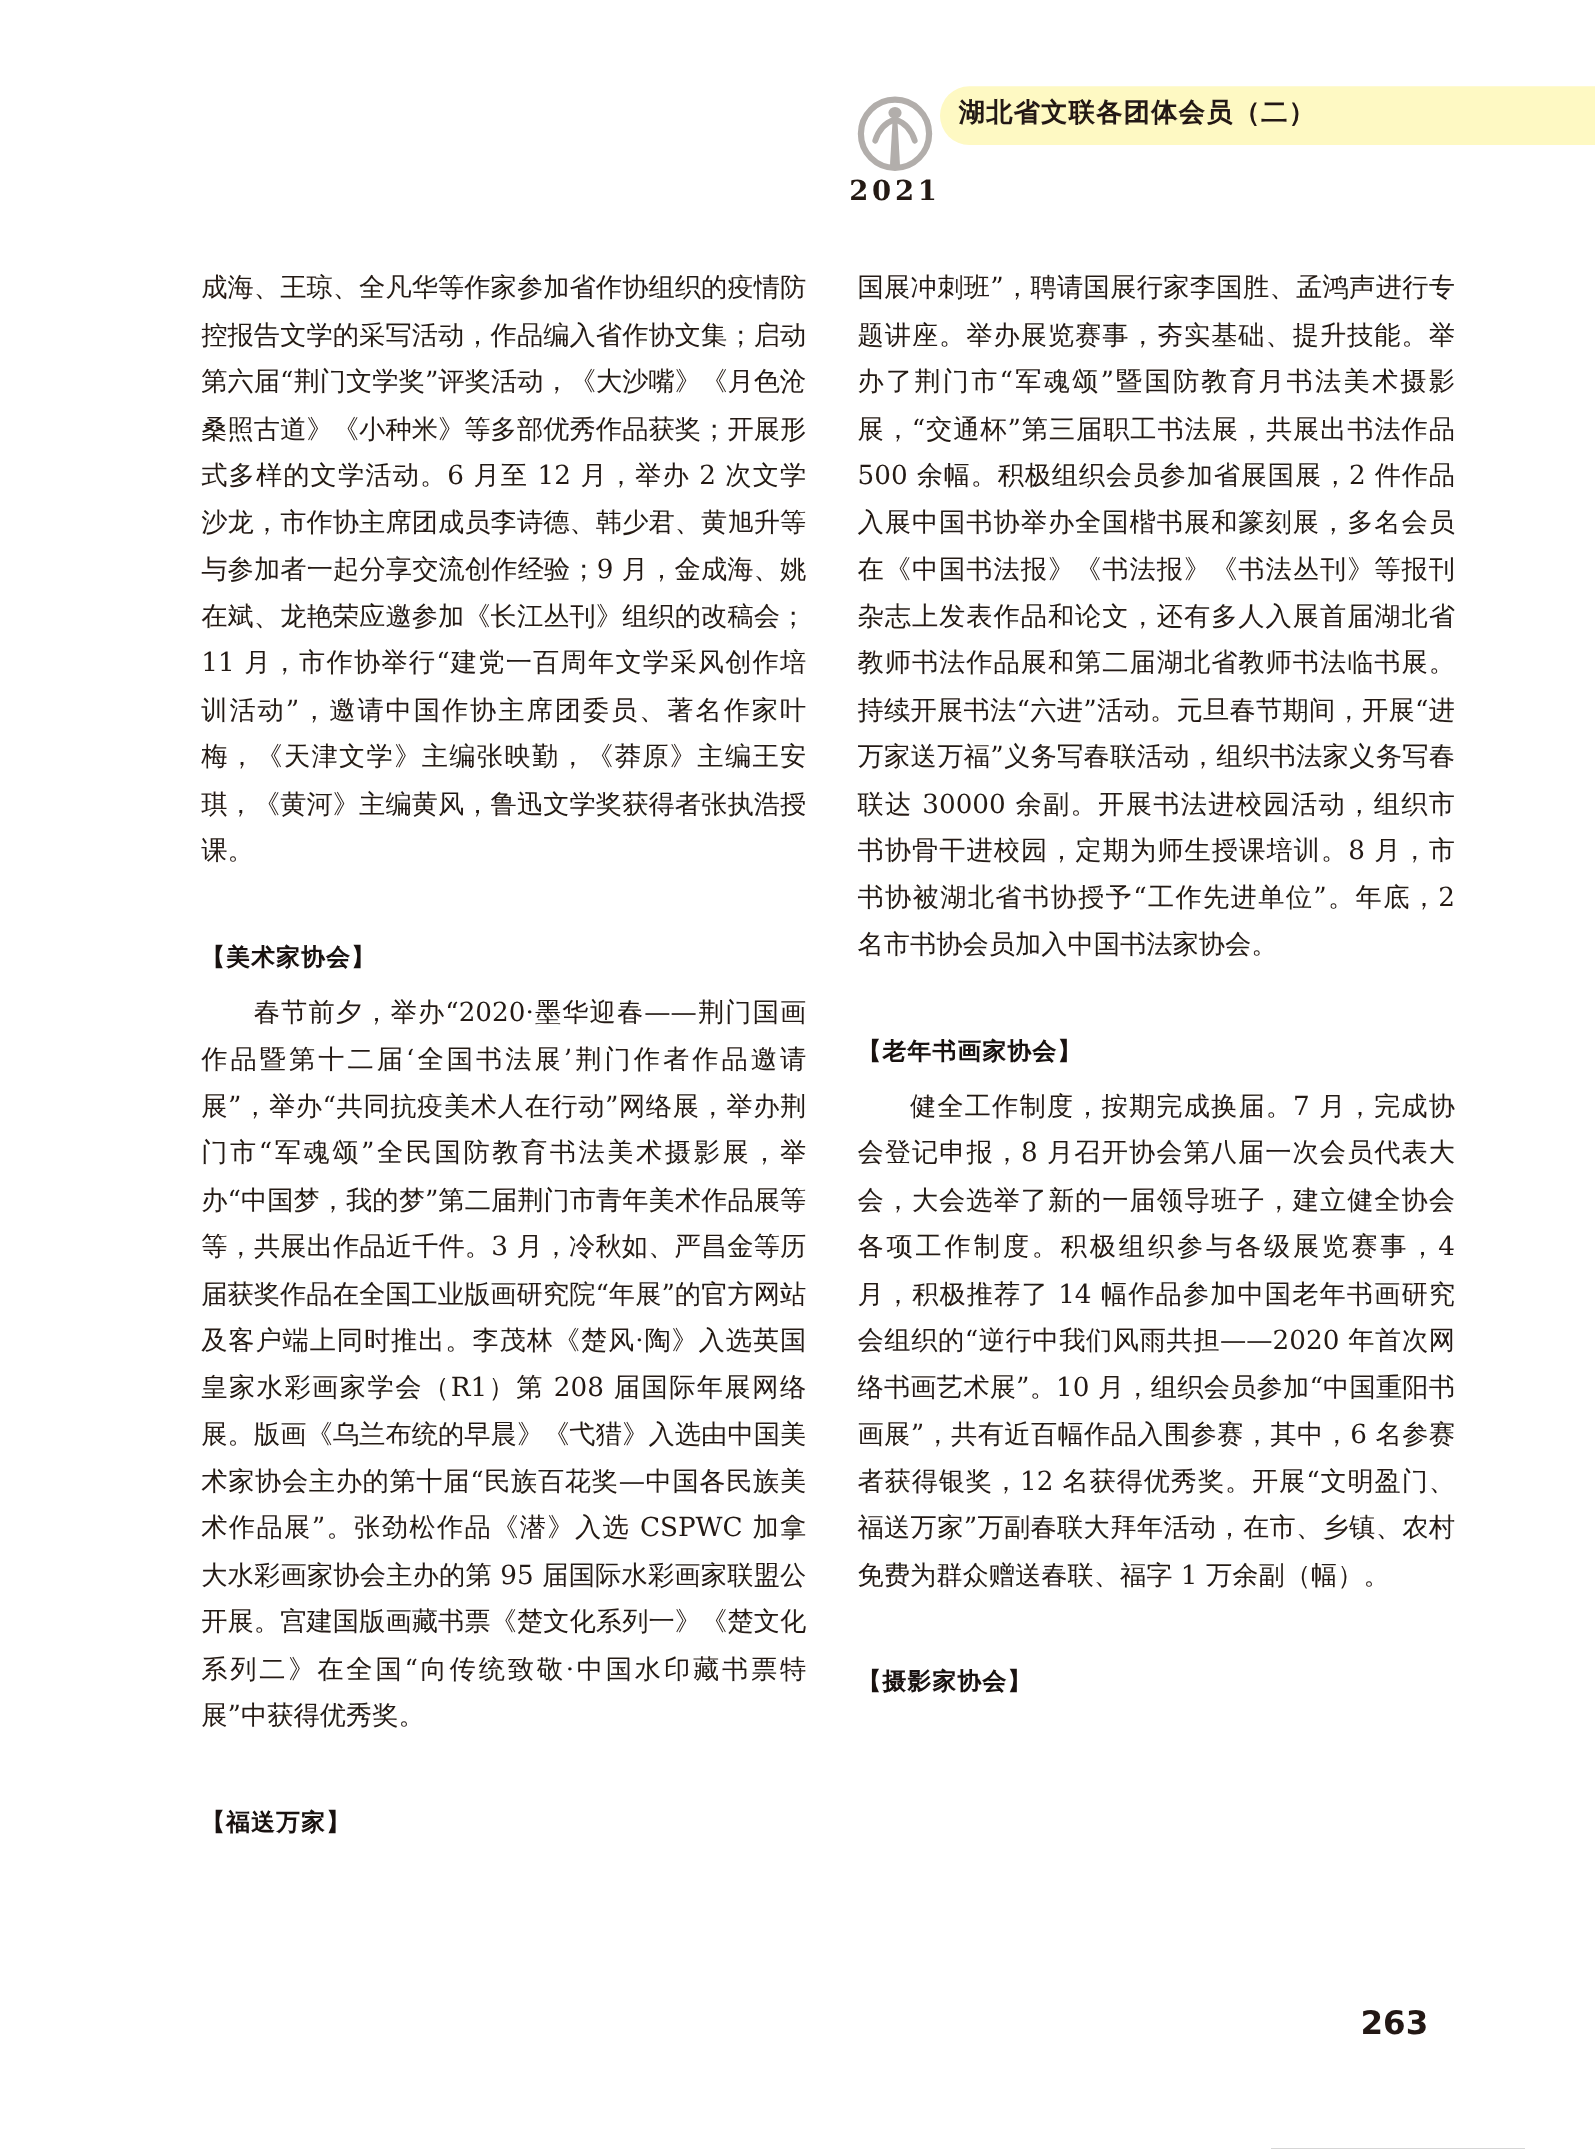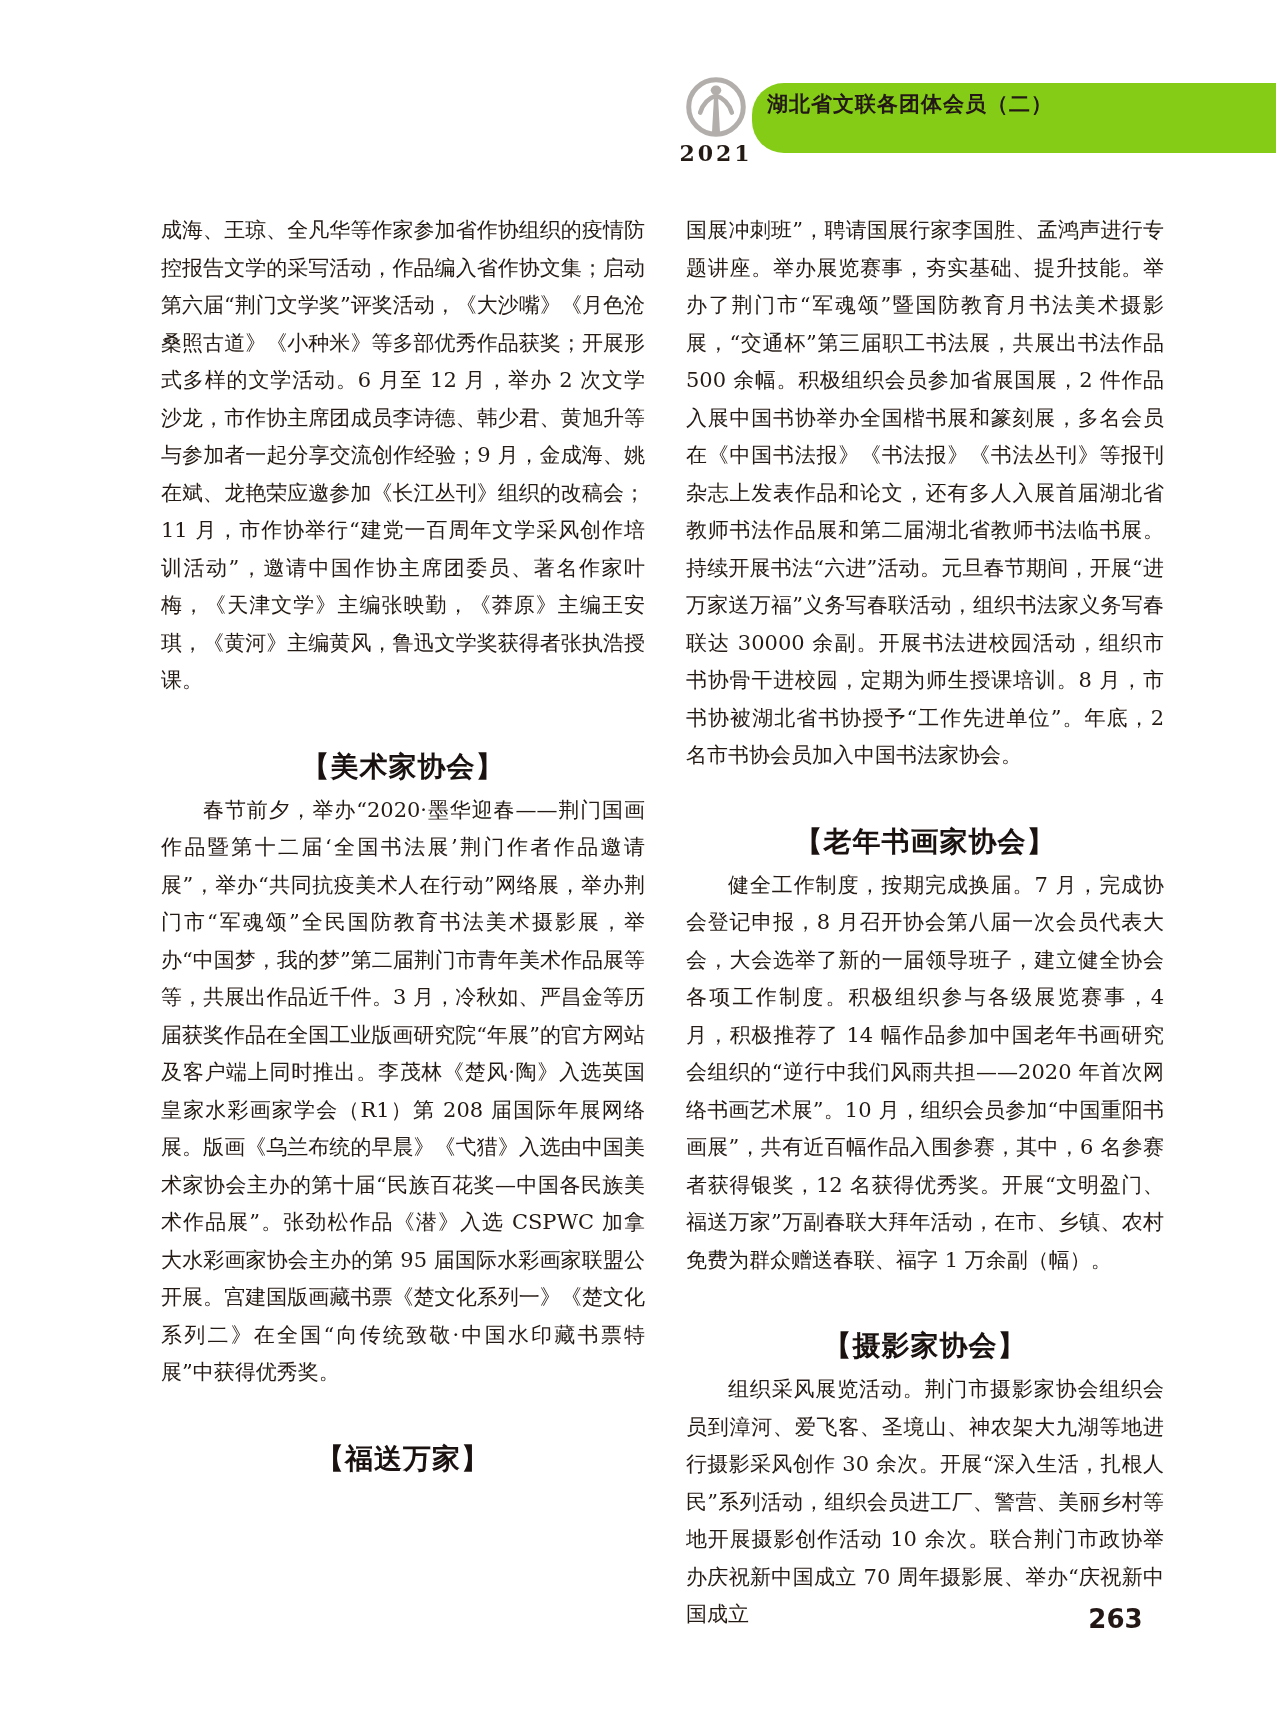--- a/index.html
+++ b/index.html
@@ -24,23 +24,23 @@
   .logo-year {
     margin-top: 2px;
     font-family: "DejaVu Serif", "Liberation Serif", serif;
     font-weight: bold;
     font-size: 22px;
     letter-spacing: 3px;
     color: #241a14;
   }
   .header-box {
     position: absolute;
-    left: 752px; top: 83px;
-    width: 524px; height: 70px;
-    background: #84cc16;
+    left: 752px; top: 69px;
+    width: 524px; height: 47px;
+    background: #fef9c3;
     border-radius: 32px 0 0 32px;
     box-sizing: border-box;
     padding: 9px 0 0 15px;
   }
   .header-title-cn {
     font-family: "DejaVu Sans", "Liberation Sans", sans-serif;
     font-weight: bold;
     font-size: 21px;
     letter-spacing: 1px;
     color: #231815;
@@ -74,25 +74,24 @@
     text-justify: inter-ideograph;
     color: #241a14;
     word-break: break-all;
   }
   .para.indent { text-indent: 2em; }
 
   .section-heading {
     margin: 52px 0 10px 0;
     font-family: Liberation Sans, sans-serif;
     font-weight: bold;
-    font-size: 28px;
+    font-size: 19px;
     line-height: 30px;
     letter-spacing: 1px;
     color: #191210;
-    text-align: center;
   }
 
   
   .page-number {
     position: absolute;
     left: 1088px; top: 1604px;
     width: 55px;
     text-align: center;
     font-family: "DejaVu Sans", "Liberation Sans", sans-serif;
     font-weight: bold;
@@ -124,18 +123,17 @@
       <p class="para">成海、王琼、全凡华等作家参加省作协组织的疫情防控报告文学的采写活动，作品编入省作协文集；启动第六届“荆门文学奖”评奖活动，《大沙嘴》《月色沧桑照古道》《小种米》等多部优秀作品获奖；开展形式多样的文学活动。6 月至 12 月，举办 2 次文学沙龙，市作协主席团成员李诗德、韩少君、黄旭升等与参加者一起分享交流创作经验；9 月，金成海、姚在斌、龙艳荣应邀参加《长江丛刊》组织的改稿会；11 月，市作协举行“建党一百周年文学采风创作培训活动”，邀请中国作协主席团委员、著名作家叶梅，《天津文学》主编张映勤，《莽原》主编王安琪，《黄河》主编黄风，鲁迅文学奖获得者张执浩授课。</p>
       <h2 class="section-heading">【美术家协会】</h2>
       <p class="para indent">春节前夕，举办“2020·墨华迎春——荆门国画作品暨第十二届‘全国书法展’荆门作者作品邀请展”，举办“共同抗疫美术人在行动”网络展，举办荆门市“军魂颂”全民国防教育书法美术摄影展，举办“中国梦，我的梦”第二届荆门市青年美术作品展等等，共展出作品近千件。3 月，冷秋如、严昌金等历届获奖作品在全国工业版画研究院“年展”的官方网站及客户端上同时推出。李茂林《楚风·陶》入选英国皇家水彩画家学会（R1）第 208 届国际年展网络展。版画《乌兰布统的早晨》《弋猎》入选由中国美术家协会主办的第十届“民族百花奖—中国各民族美术作品展”。张劲松作品《潜》入选 CSPWC 加拿大水彩画家协会主办的第 95 届国际水彩画家联盟公开展。宫建国版画藏书票《楚文化系列一》《楚文化系列二》在全国“向传统致敬·中国水印藏书票特展”中获得优秀奖。</p>
       <h2 class="section-heading">【福送万家】</h2>
     </div>
   <div class="column right">
       <p class="para">国展冲刺班”，聘请国展行家李国胜、孟鸿声进行专题讲座。举办展览赛事，夯实基础、提升技能。举办了荆门市“军魂颂”暨国防教育月书法美术摄影展，“交通杯”第三届职工书法展，共展出书法作品 500 余幅。积极组织会员参加省展国展，2 件作品入展中国书协举办全国楷书展和篆刻展，多名会员在《中国书法报》《书法报》《书法丛刊》等报刊杂志上发表作品和论文，还有多人入展首届湖北省教师书法作品展和第二届湖北省教师书法临书展。持续开展书法“六进”活动。元旦春节期间，开展“进万家送万福”义务写春联活动，组织书法家义务写春联达 30000 余副。开展书法进校园活动，组织市书协骨干进校园，定期为师生授课培训。8 月，市书协被湖北省书协授予“工作先进单位”。年底，2 名市书协会员加入中国书法家协会。</p>
       <h2 class="section-heading">【老年书画家协会】</h2>
       <p class="para indent">健全工作制度，按期完成换届。7 月，完成协会登记申报，8 月召开协会第八届一次会员代表大会，大会选举了新的一届领导班子，建立健全协会各项工作制度。积极组织参与各级展览赛事，4 月，积极推荐了 14 幅作品参加中国老年书画研究会组织的“逆行中我们风雨共担——2020 年首次网络书画艺术展”。10 月，组织会员参加“中国重阳书画展”，共有近百幅作品入围参赛，其中，6 名参赛者获得银奖，12 名获得优秀奖。开展“文明盈门、福送万家”万副春联大拜年活动，在市、乡镇、农村免费为群众赠送春联、福字 1 万余副（幅）。</p>
       <h2 class="section-heading">【摄影家协会】</h2>
-      <p class="para indent">组织采风展览活动。荆门市摄影家协会组织会员到漳河、爱飞客、圣境山、神农架大九湖等地进行摄影采风创作 30 余次。开展“深入生活，扎根人民”系列活动，组织会员进工厂、警营、美丽乡村等地开展摄影创作活动 10 余次。联合荆门市政协举办庆祝新中国成立 70 周年摄影展、举办“庆祝新中国成立</p>
     </div>
 
   <div class="page-number">263</div>
 
 </div>
 
 </body></html>

